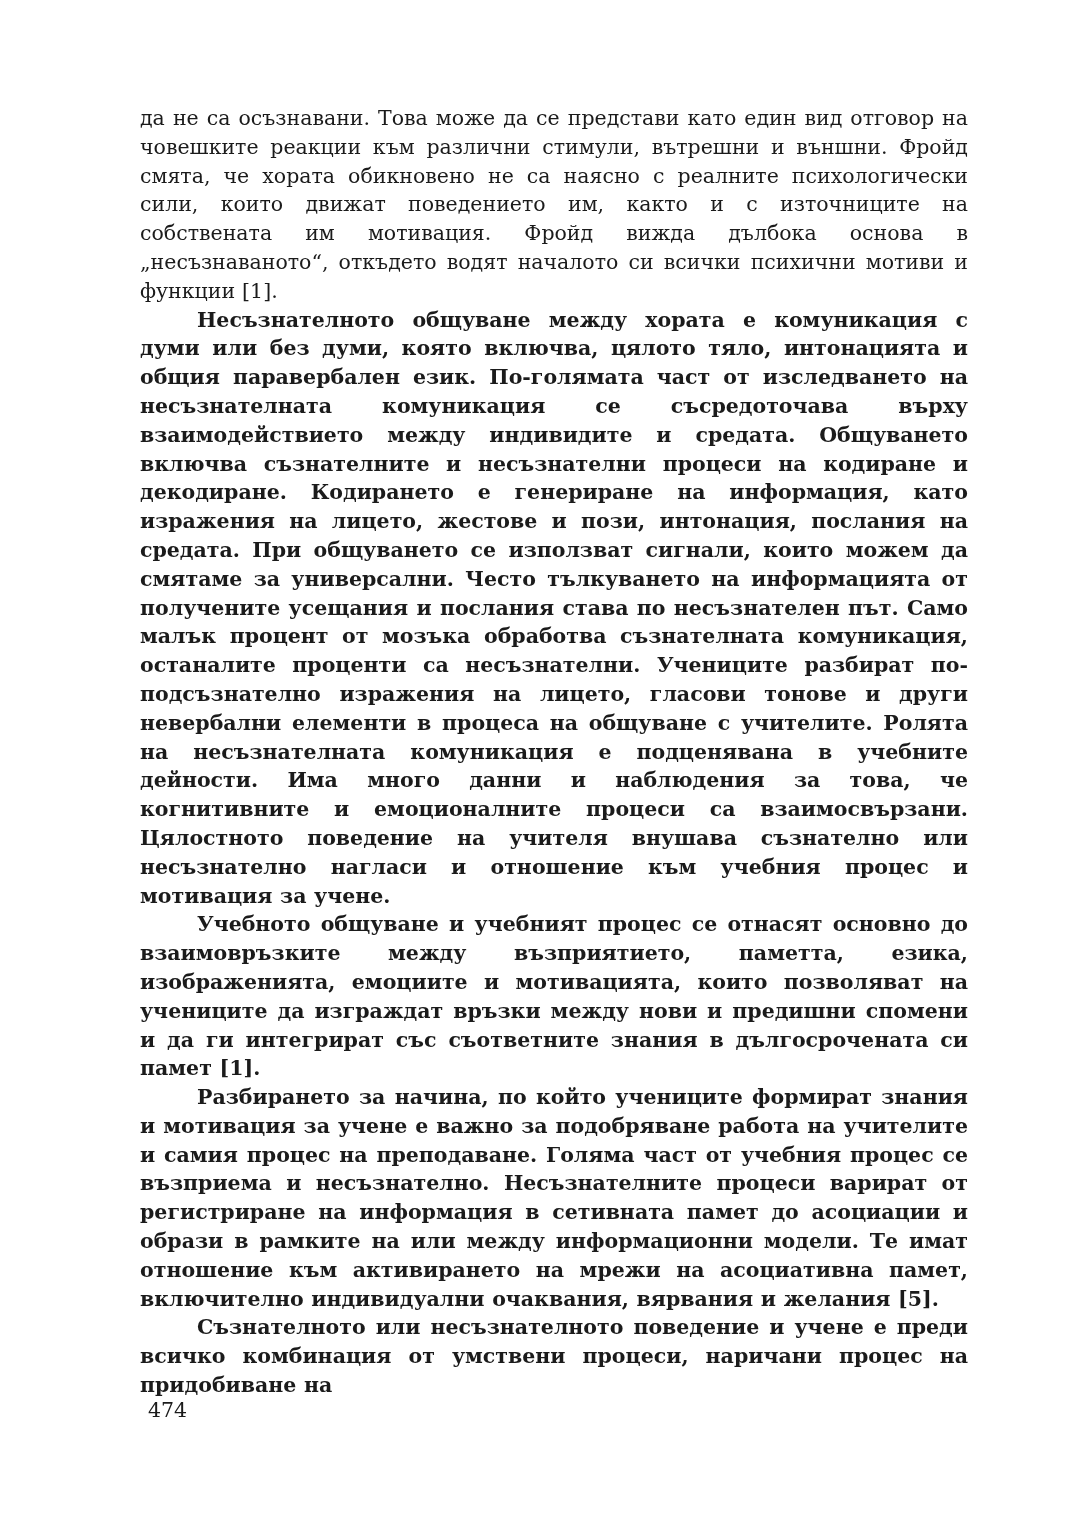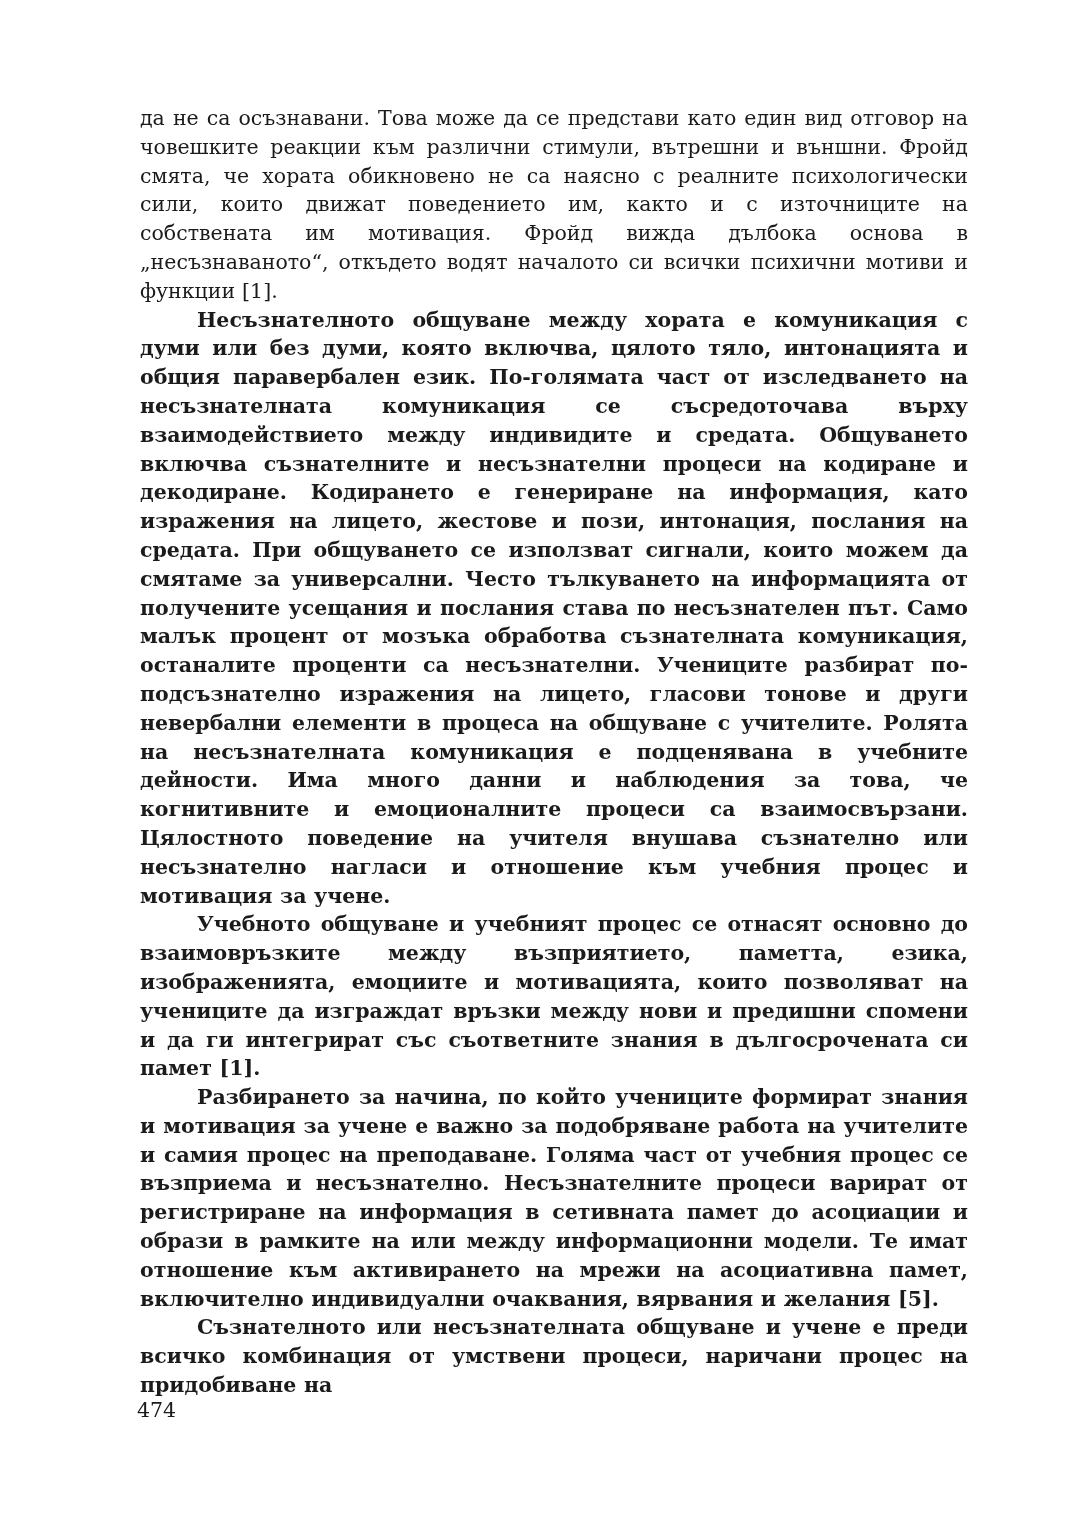--- a/index.html
+++ b/index.html
@@ -35,31 +35,31 @@
   .text-block p {
     margin: 0;
     padding: 0;
   }
   .text-block p.indent {
     text-indent: 57px;
     font-weight: bold;
   }
   .page-number {
     position: absolute;
-    left: 137px;
+    left: 148px;
     top: 1396px;
     font-size: 20.5px;
     line-height: 28px;
   }
 </style>
 </head>
 <body>
 
 <div class="page">
   <div class="text-block">
     <p>да не са осъзнавани. Това може да се представи като един вид отговор на човешките реакции към различни стимули, вътрешни и външни. Фройд смята, че хората обикновено не са наясно с реалните психологически сили, които движат поведението им, както и с източниците на собствената им мотивация. Фройд вижда дълбока основа в „несъзнаваното“, откъдето водят началото си всички психични мотиви и функции [1].</p>
     <p class="indent">Несъзнателното общуване между хората е комуникация с думи или без думи, която включва, цялото тяло, интонацията и общия паравербален език. По-голямата част от изследването на несъзнателната комуникация се съсредоточава върху взаимодействието между индивидите и средата. Общуването включва съзнателните и несъзнателни процеси на кодиране и декодиране. Кодирането е генериране на информация, като изражения на лицето, жестове и пози, интонация, послания на средата. При общуването се използват сигнали, които можем да смятаме за универсални. Често тълкуването на информацията от получените усещания и послания става по несъзнателен път. Само малък процент от мозъка обработва съзнателната комуникация, останалите проценти са несъзнателни. Учениците разбират по-подсъзнателно изражения на лицето, гласови тонове и други невербални елементи в процеса на общуване с учителите. Ролята на несъзнателната комуникация е подценявана в учебните дейности. Има много данни и наблюдения за това, че когнитивните и емоционалните процеси са взаимосвързани. Цялостното поведение на учителя внушава съзнателно или несъзнателно нагласи и отношение към учебния процес и мотивация за учене.</p>
     <p class="indent">Учебното общуване и учебният процес се отнасят основно до взаимовръзките между възприятието, паметта, езика, изображенията, емоциите и мотивацията, които позволяват на учениците да изграждат връзки между нови и предишни спомени и да ги интегрират със съответните знания в дългосрочената си памет [1].</p>
     <p class="indent">Разбирането за начина, по който учениците формират знания и мотивация за учене е важно за подобряване работа на учителите и самия процес на преподаване. Голяма част от учебния процес се възприема и несъзнателно. Несъзнателните процеси варират от регистриране на информация в сетивната памет до асоциации и образи в рамките на или между информационни модели. Те имат отношение към активирането на мрежи на асоциативна памет, включително индивидуални очаквания, вярвания и желания [5].</p>
-    <p class="indent">Съзнателното или несъзнателната общуване и учене е преди всичко комбинация от умствени процеси, наричани процес на придобиване на</p>
+    <p class="indent">Съзнателното или несъзнателното поведение и учене е преди всичко комбинация от умствени процеси, наричани процес на придобиване на</p>
   </div>
   <div class="page-number">474</div>
 </div>
 
 </body></html>

